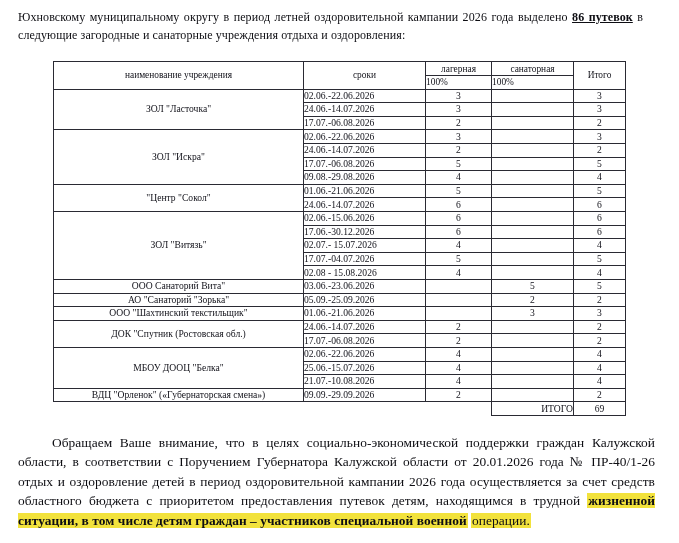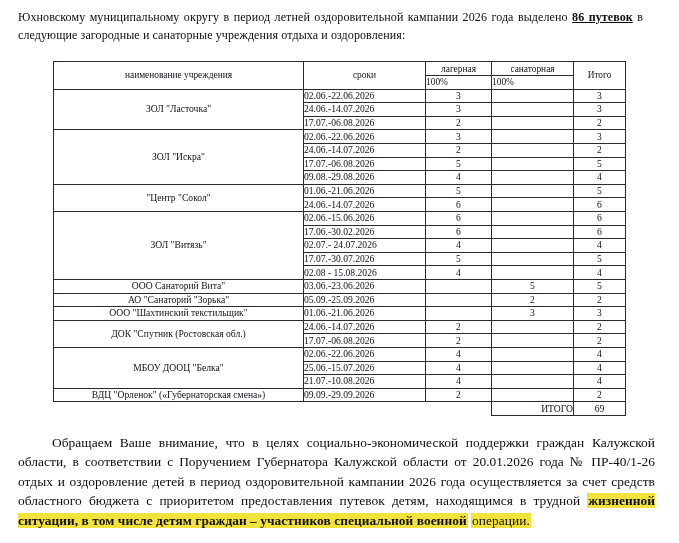--- a/index.html
+++ b/index.html
@@ -184,33 +184,33 @@
       </tr>
 
       <tr>
         <td class="c-name" rowspan="5">ЗОЛ "Витязь"</td>
         <td class="c-date">02.06.-15.06.2026</td>
         <td class="c-num">6</td>
         <td class="c-num"></td>
         <td class="c-num">6</td>
       </tr>
       <tr>
-        <td class="c-date">17.06.-30.02.2026</td>
-        <td class="c-num">6</td>
-        <td class="c-num"></td>
-        <td class="c-num">6</td>
-      </tr>
-      <tr>
-        <td class="c-date">02.07.- 24.07.2026</td>
-        <td class="c-num">4</td>
-        <td class="c-num"></td>
-        <td class="c-num">4</td>
-      </tr>
-      <tr>
-        <td class="c-date">17.07.-30.07.2026</td>
+        <td class="c-date">17.06.-30.12.2026</td>
+        <td class="c-num">6</td>
+        <td class="c-num"></td>
+        <td class="c-num">6</td>
+      </tr>
+      <tr>
+        <td class="c-date">02.07.- 15.07.2026</td>
+        <td class="c-num">4</td>
+        <td class="c-num"></td>
+        <td class="c-num">4</td>
+      </tr>
+      <tr>
+        <td class="c-date">17.07.-04.07.2026</td>
         <td class="c-num">5</td>
         <td class="c-num"></td>
         <td class="c-num">5</td>
       </tr>
       <tr>
         <td class="c-date">02.08 - 15.08.2026</td>
         <td class="c-num">4</td>
         <td class="c-num"></td>
         <td class="c-num">4</td>
       </tr>

